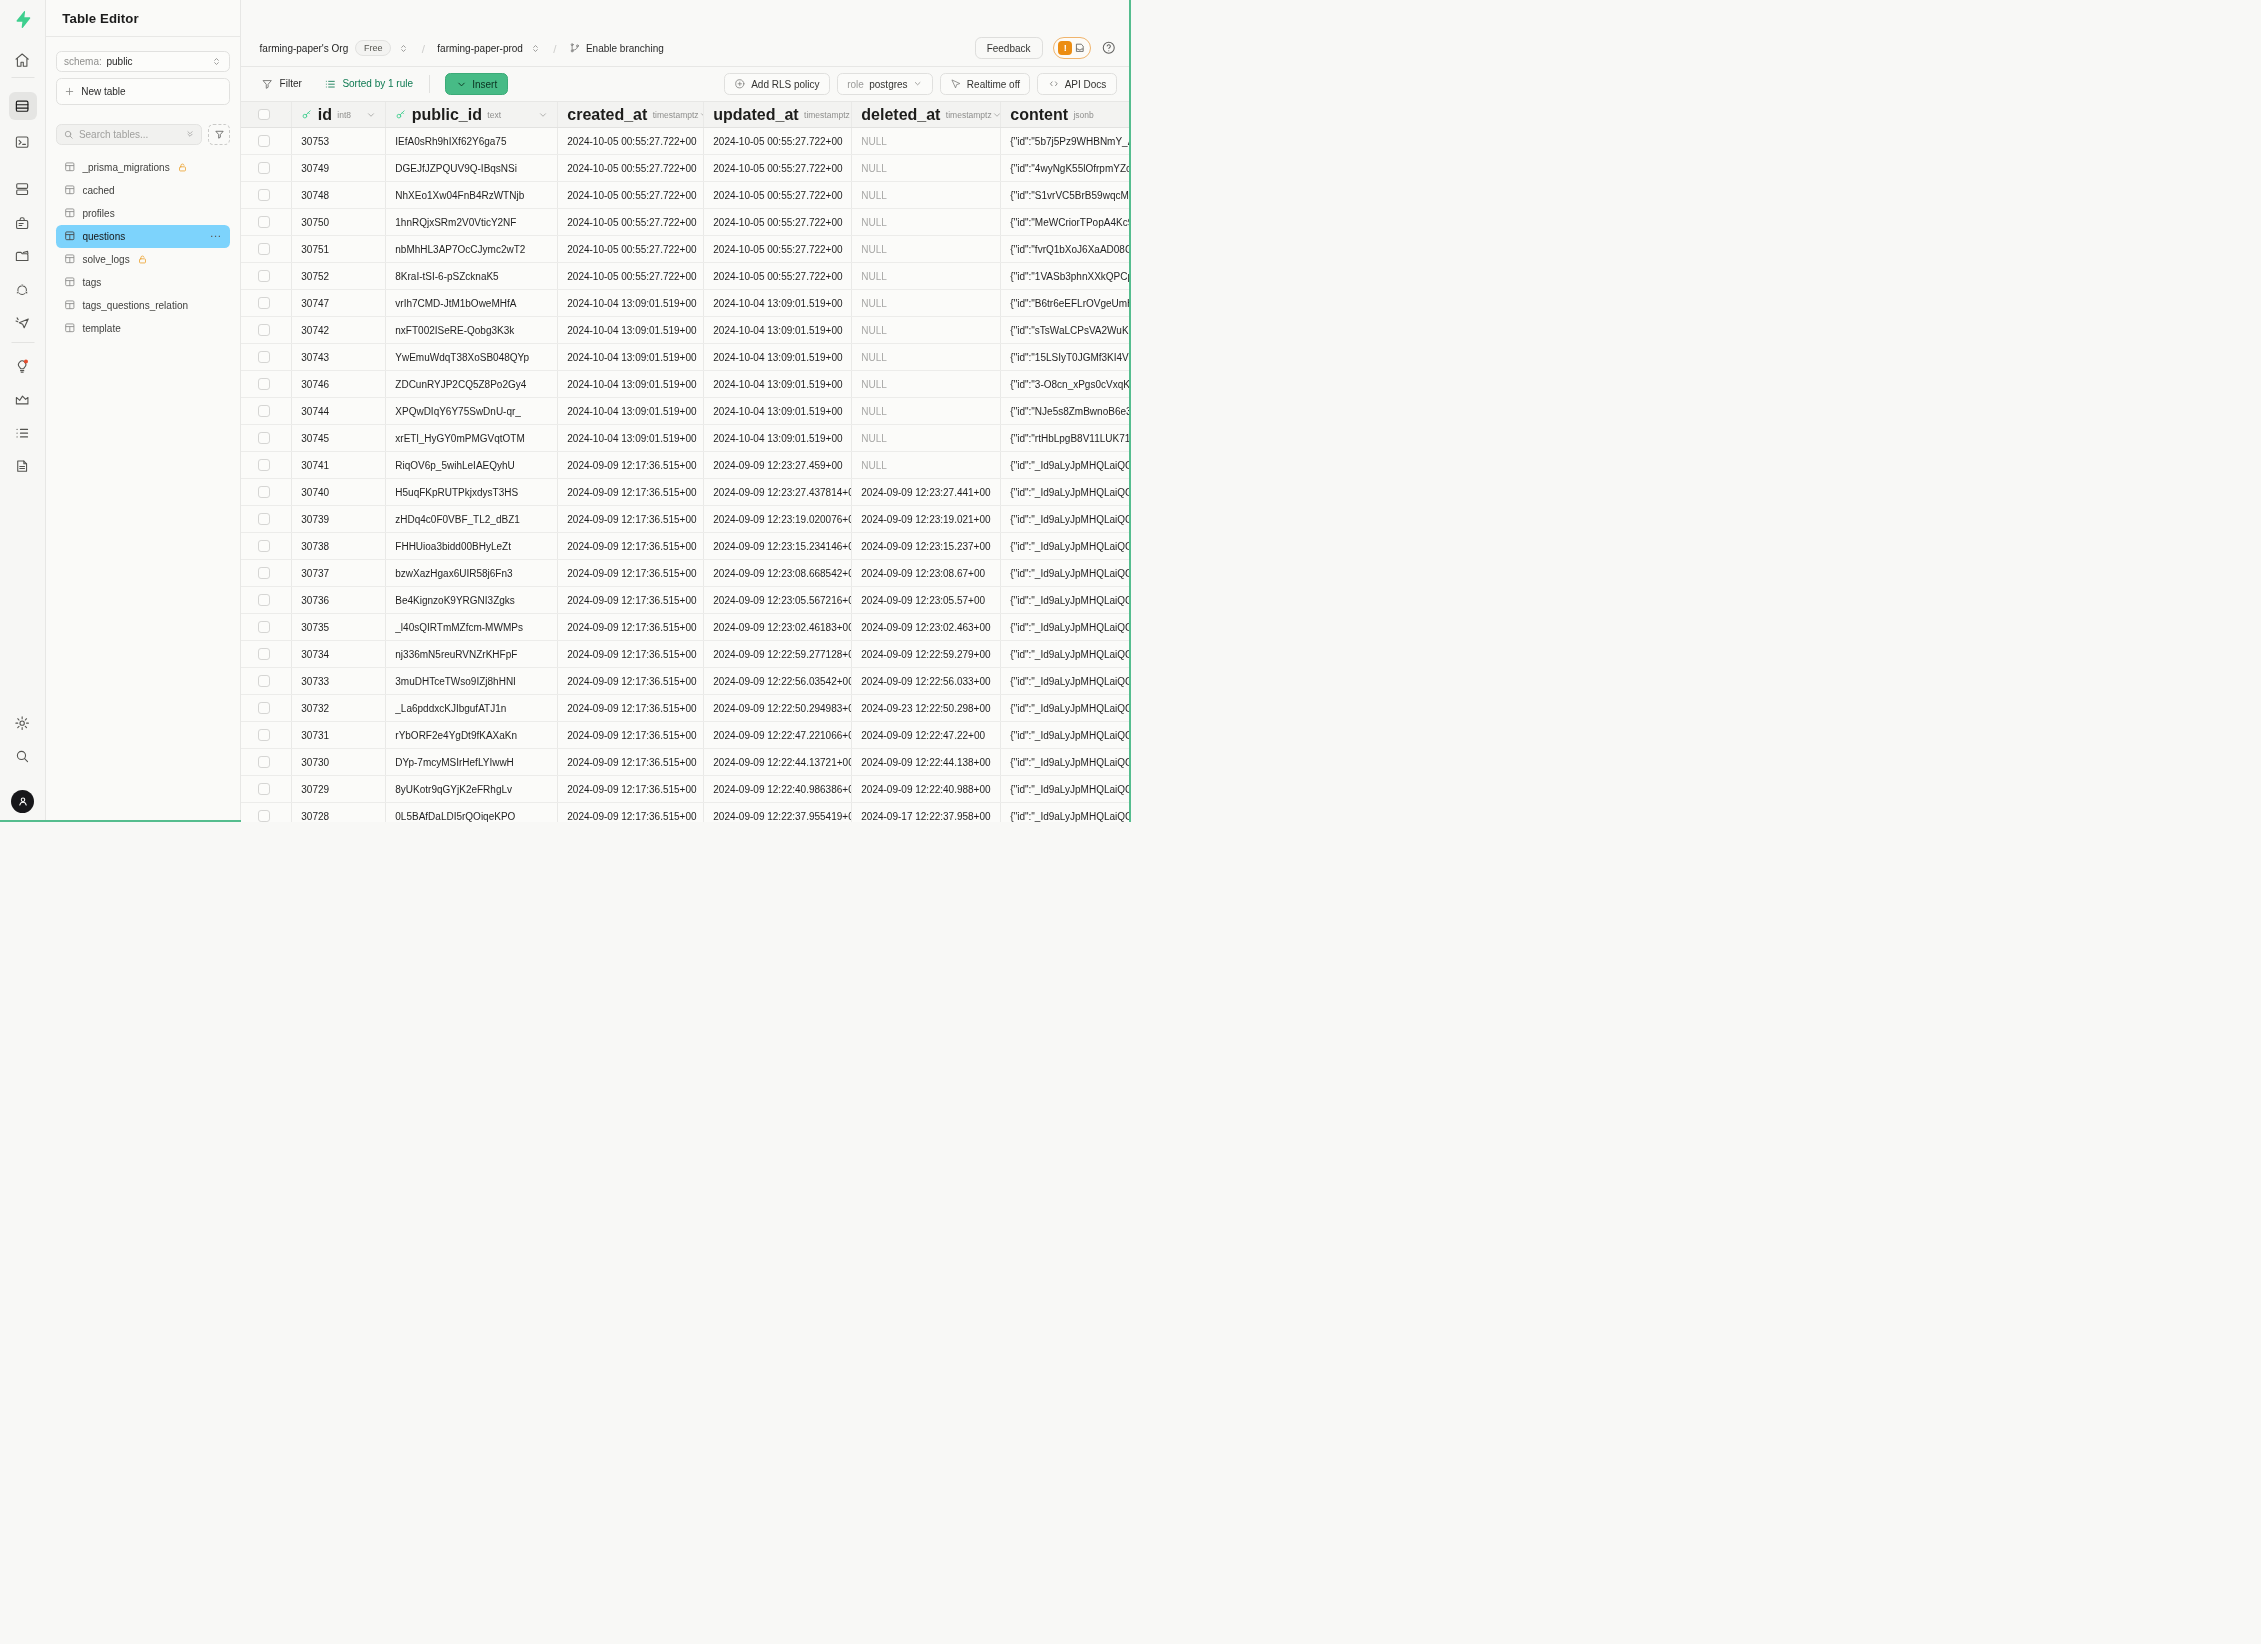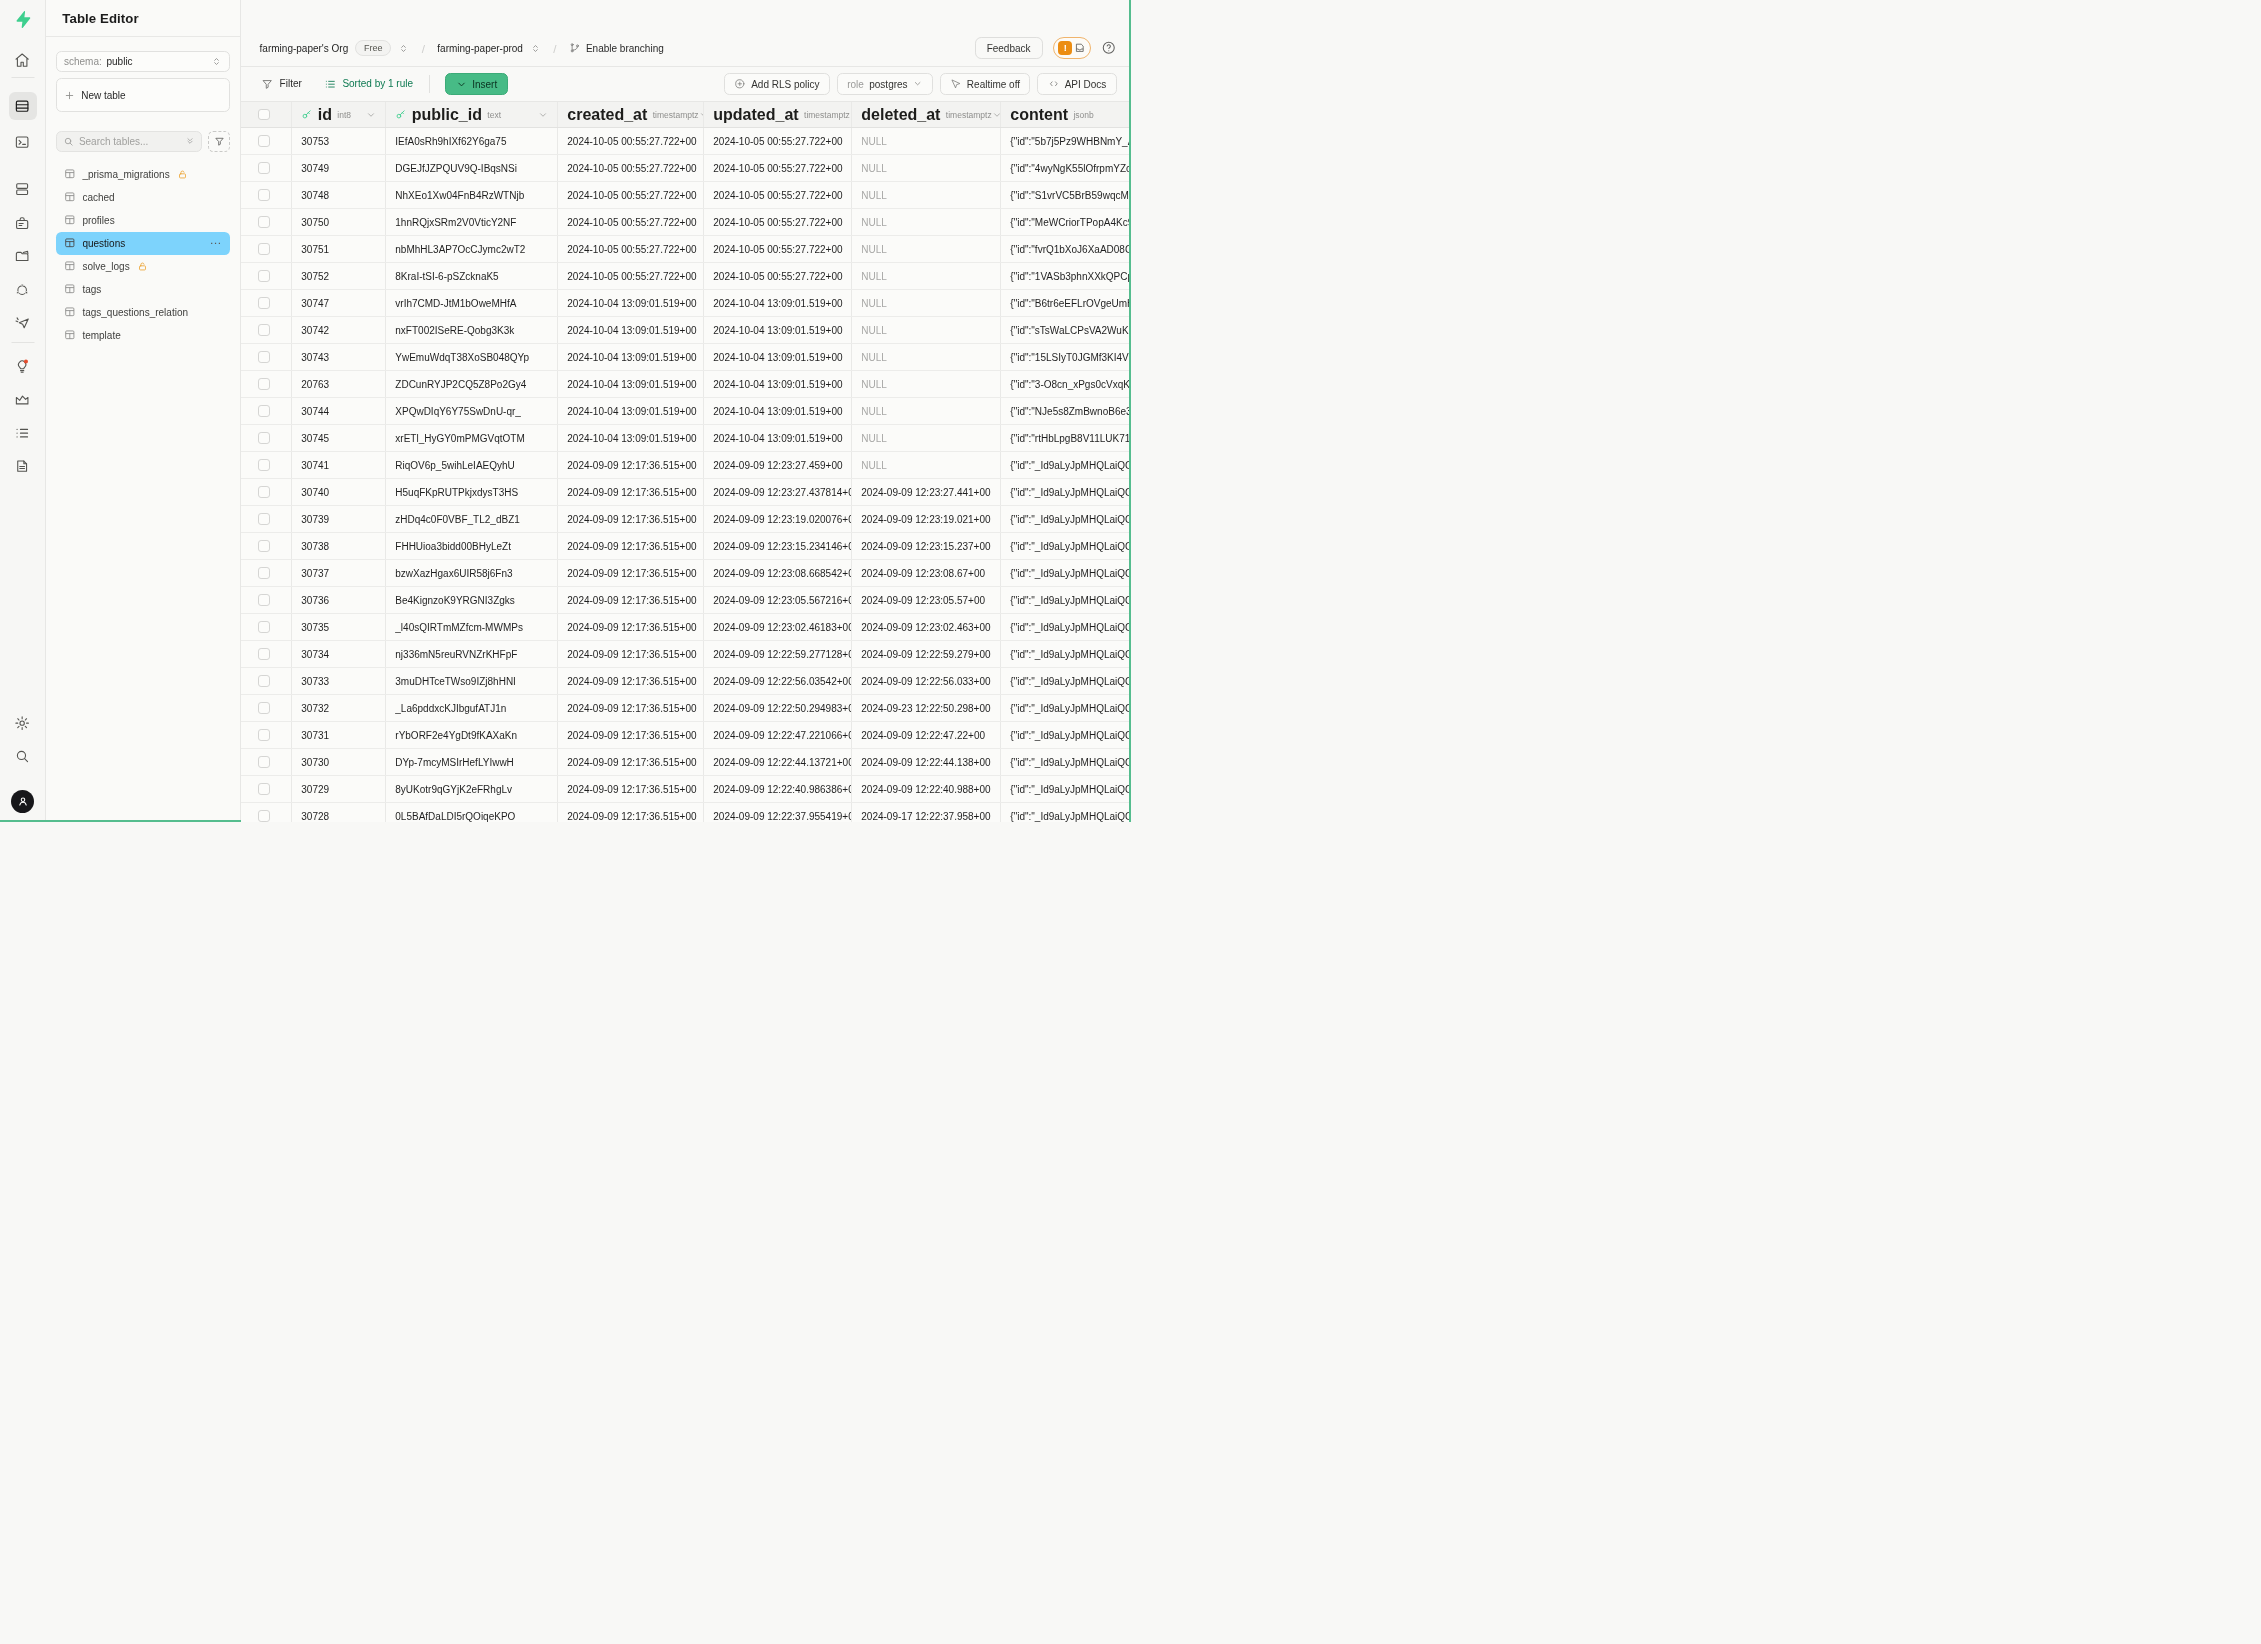--- a/index.html
+++ b/index.html
@@ -19,21 +19,21 @@
   .avatar-c { width:23px; height:23px; border-radius:50%; background:#17171a; display:flex; align-items:center; justify-content:center; color:#fff; }
 
   
   .sidebar { width:195px; flex:none; background:#fafaf8; border-right:0.8px solid #e7e7e5; display:flex; flex-direction:column; }
   .sb-head { height:37px; flex:none; border-bottom:0.8px solid #e8e8e6; display:flex; align-items:center; padding-left:16.3px; }
   .sb-title { font-size:13.2px; font-weight:600; color:#1c1c1c; letter-spacing:0.1px; }
   .sb-body { padding:14px 10px 0 10px; }
   .schema-select { height:21px; border:0.8px solid #e1e1df; background:#fcfcfa; border-radius:5.4px; display:flex; align-items:center; padding:0 7px; color:#1f1f1f; }
   .schema-select .lab { color:#8f8f8d; margin-right:4.7px; }
   .schema-select .chev { margin-left:auto; color:#8a8a88; }
-  .newtable-btn { margin-top:6.2px; height:34px; border:0.8px solid #e1e1df; background:#fcfcfa; border-radius:5.4px; display:flex; align-items:center; padding:0 7px; gap:6.2px; color:#2a2a2a; }
+  .newtable-btn { margin-top:6.2px; height:27px; border:0.8px solid #e1e1df; background:#fcfcfa; border-radius:5.4px; display:flex; align-items:center; padding:0 7px; gap:6.2px; color:#2a2a2a; }
   .newtable-btn .plus { color:#8a8a88; }
   .search-row { margin-top:18.6px; display:flex; gap:6.2px; align-items:center; }
   .search-input { flex:1; height:21px; border:0.8px solid #e3e3e1; background:#f1f1ef; border-radius:5.4px; display:flex; align-items:center; padding:0 6.2px; gap:4.7px; color:#9b9b99; }
   .search-input input { border:none; outline:none; background:transparent; width:100%; font-family:inherit; font-size:10px; color:#3a3a3a; }
   .search-input input::placeholder { color:#a0a09e; }
   .filterbox-btn { width:22px; height:21px; border:0.8px dashed #c9c9c7; border-radius:5.4px; display:flex; align-items:center; justify-content:center; color:#555553; background:transparent; }
   .tables-list { margin-top:11px; display:flex; flex-direction:column; }
   .tbl-item { height:23px; border-radius:5.4px; display:flex; align-items:center; gap:7px; padding:0 7.8px; color:#3f3f3d; }
   .tbl-item svg.ticon { color:#8c8c8a; flex:none; }
   .tbl-item.selected { background:#7dd3fc; color:#171717; }
@@ -592,21 +592,21 @@
           <div class="cell c2">YwEmuWdqT38XoSB048QYp</div>
           <div class="cell c3">2024-10-04 13:09:01.519+00</div>
           <div class="cell c4">2024-10-04 13:09:01.519+00</div>
           <div class="cell c5 null">NULL</div>
           <div class="cell c6">{"id":"15LSIyT0JGMf3KI4Vn</div>
         </div>
         <div class="grow">
           <div class="cell c0">
             <span class="cb"></span>
           </div>
-          <div class="cell c1">20763</div>
+          <div class="cell c1">30746</div>
           <div class="cell c2">ZDCunRYJP2CQ5Z8Po2Gy4</div>
           <div class="cell c3">2024-10-04 13:09:01.519+00</div>
           <div class="cell c4">2024-10-04 13:09:01.519+00</div>
           <div class="cell c5 null">NULL</div>
           <div class="cell c6">{"id":"3-O8cn_xPgs0cVxqKE</div>
         </div>
         <div class="grow">
           <div class="cell c0">
             <span class="cb"></span>
           </div>

